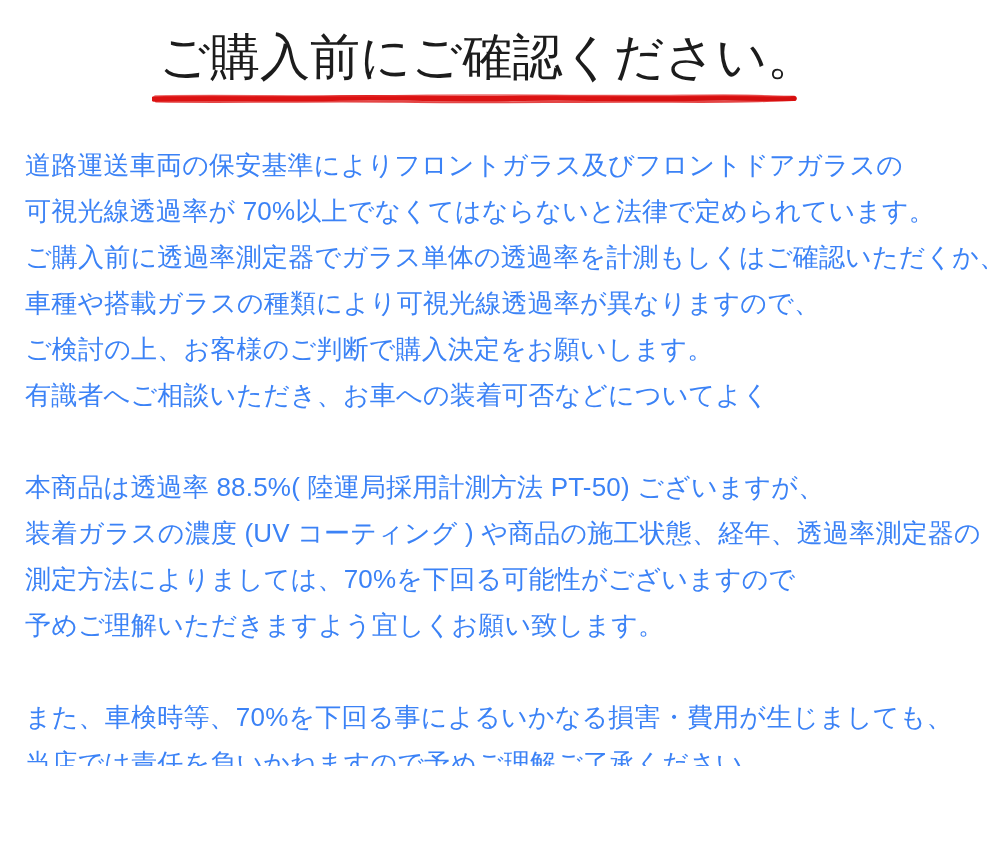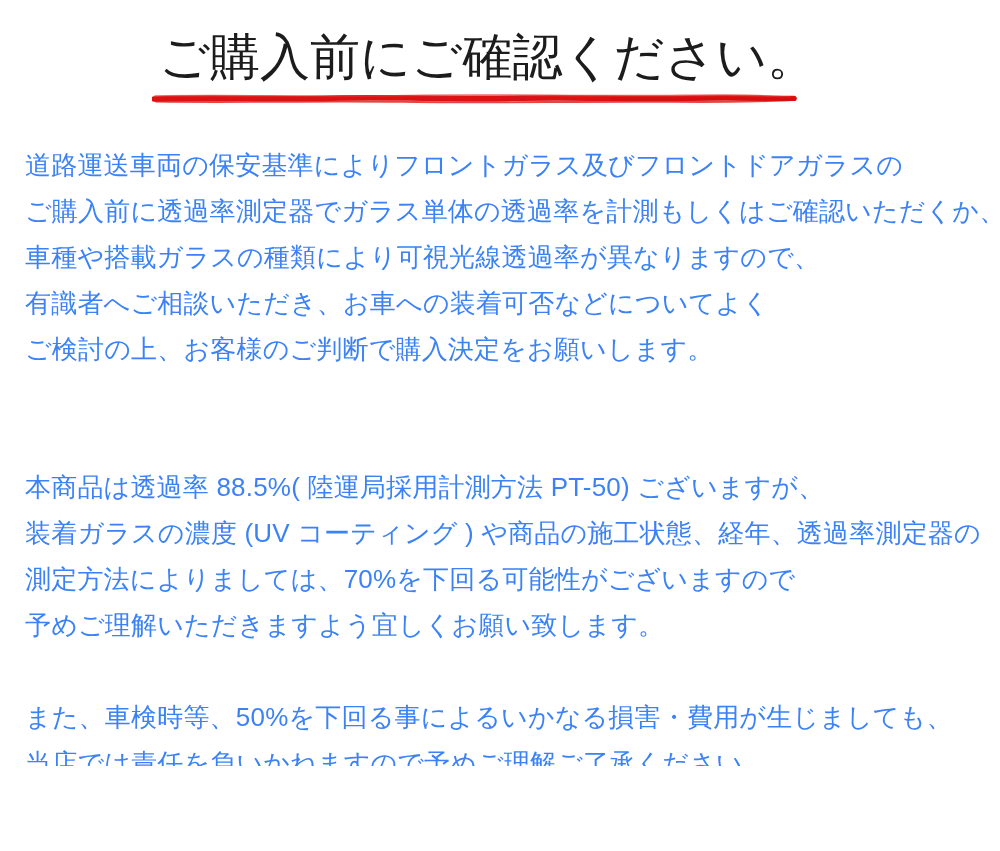--- a/index.html
+++ b/index.html
@@ -60,31 +60,32 @@
 
   <svg class="underline" viewBox="0 0 645 14" preserveAspectRatio="none" aria-hidden="true">
     <path d="M2 7 C 60 4.8, 120 7.8, 180 6.2 S 300 7.8, 360 6.4 S 480 7.4, 540 6.2 S 615 7.2, 642 6.4" stroke="#dc1212" stroke-width="5.4" fill="none" stroke-linecap="round"></path>
     <path d="M4 9.5 C 90 10.8, 170 8.4, 250 9.8 S 420 9.2, 520 9.8 S 608 8.6, 640 8" stroke="#dc1212" stroke-width="2.1" fill="none" opacity="0.78" stroke-linecap="round"></path>
     <path d="M3 4 C 80 2.9, 160 4.9, 260 3.5 S 430 4.6, 530 3.4 S 600 4.4, 638 5" stroke="#e43030" stroke-width="1.7" fill="none" opacity="0.7" stroke-linecap="round"></path>
     <path d="M460 6.8 C 520 6.2, 580 7.4, 643 6.6" stroke="#d40f0f" stroke-width="3.2" fill="none" opacity="0.85" stroke-linecap="round"></path>
   </svg>
 
   <p class="para para-1">
     <span class="line">道路運送車両の保安基準によりフロントガラス及びフロントドアガラスの</span>
+    <span class="line">可視光線透過率が 70%以上でなくてはならないと法律で定められています。</span>
     <span class="line">ご購入前に透過率測定器でガラス単体の透過率を計測もしくはご確認いただくか、</span>
     <span class="line">車種や搭載ガラスの種類により可視光線透過率が異なりますので、</span>
+    <span class="line">ご検討の上、お客様のご判断で購入決定をお願いします。</span>
     <span class="line">有識者へご相談いただき、お車への装着可否などについてよく</span>
-    <span class="line">ご検討の上、お客様のご判断で購入決定をお願いします。</span>
   </p>
 
   <p class="para para-2">
     <span class="line">本商品は透過率 88.5%( 陸運局採用計測方法 PT-50) ございますが、</span>
     <span class="line">装着ガラスの濃度 (UV コーティング ) や商品の施工状態、経年、透過率測定器の</span>
     <span class="line">測定方法によりましては、70%を下回る可能性がございますので</span>
     <span class="line">予めご理解いただきますよう宜しくお願い致します。</span>
   </p>
 
   <p class="para para-3">
-    <span class="line">また、車検時等、50%を下回る事によるいかなる損害・費用が生じましても、</span>
+    <span class="line">また、車検時等、70%を下回る事によるいかなる損害・費用が生じましても、</span>
     <span class="line">当店では責任を負いかねますので予めご理解ご了承ください。</span>
   </p>
 
 </div>
 
 </body></html>

